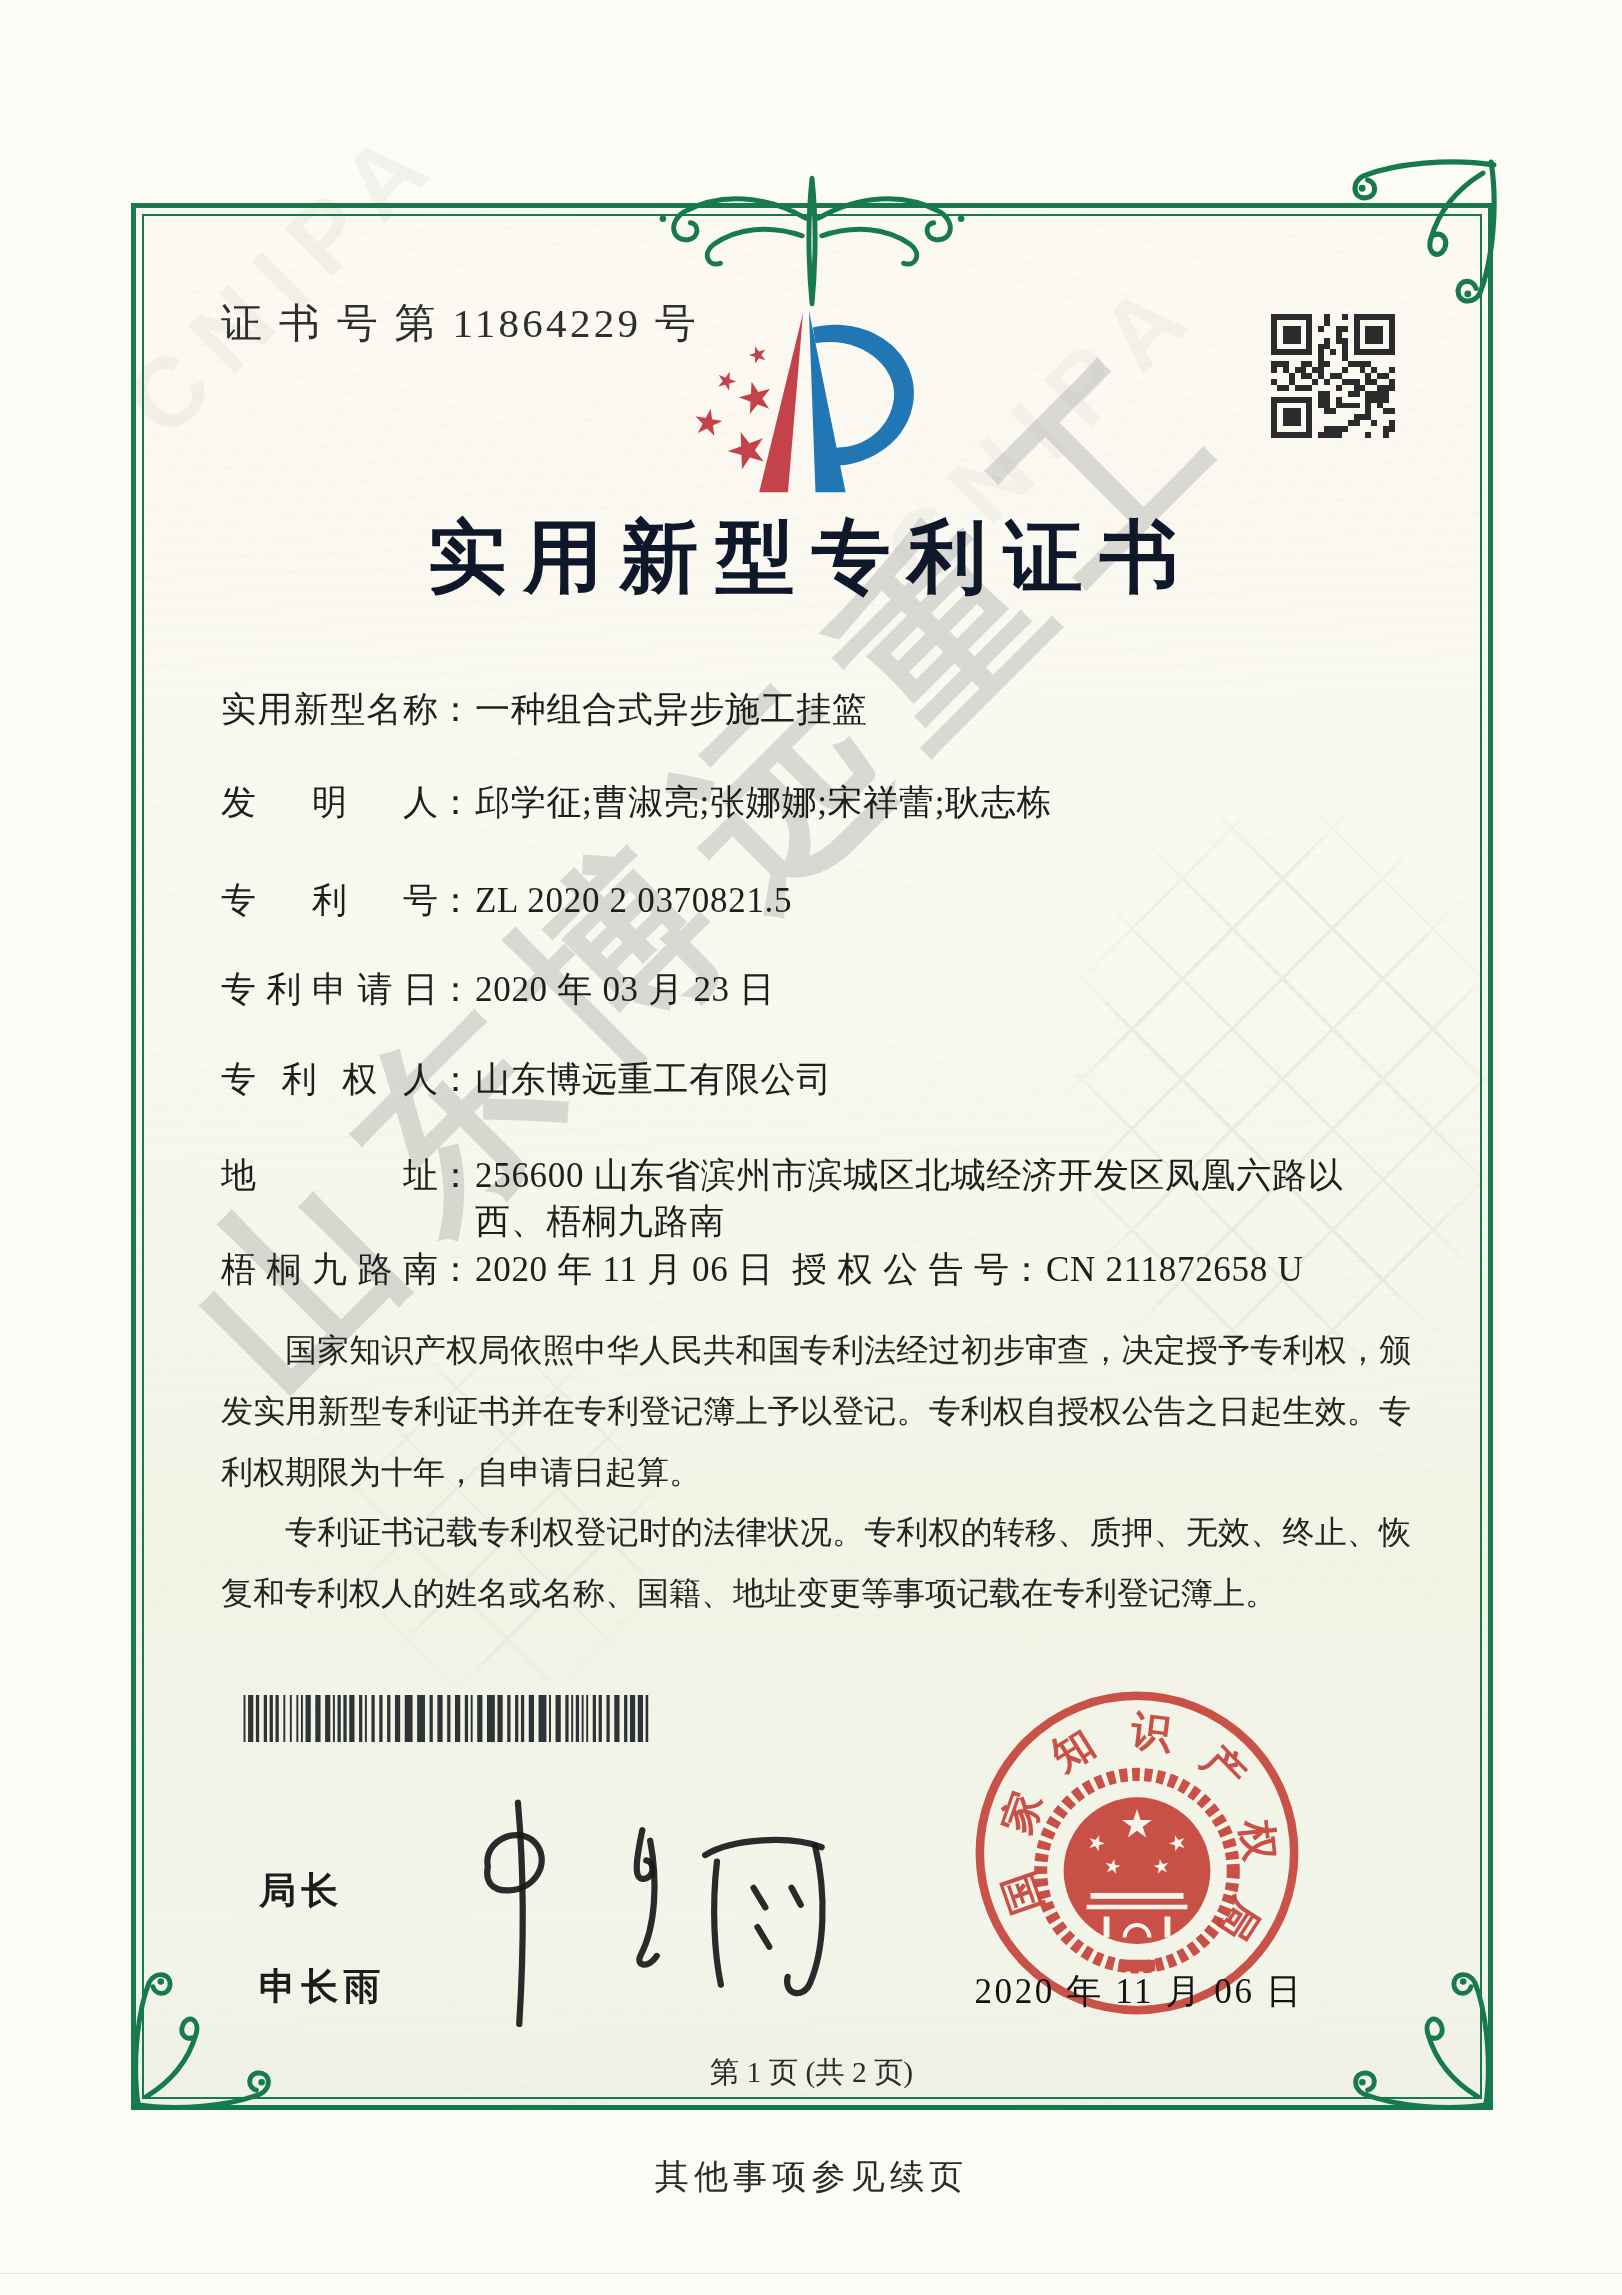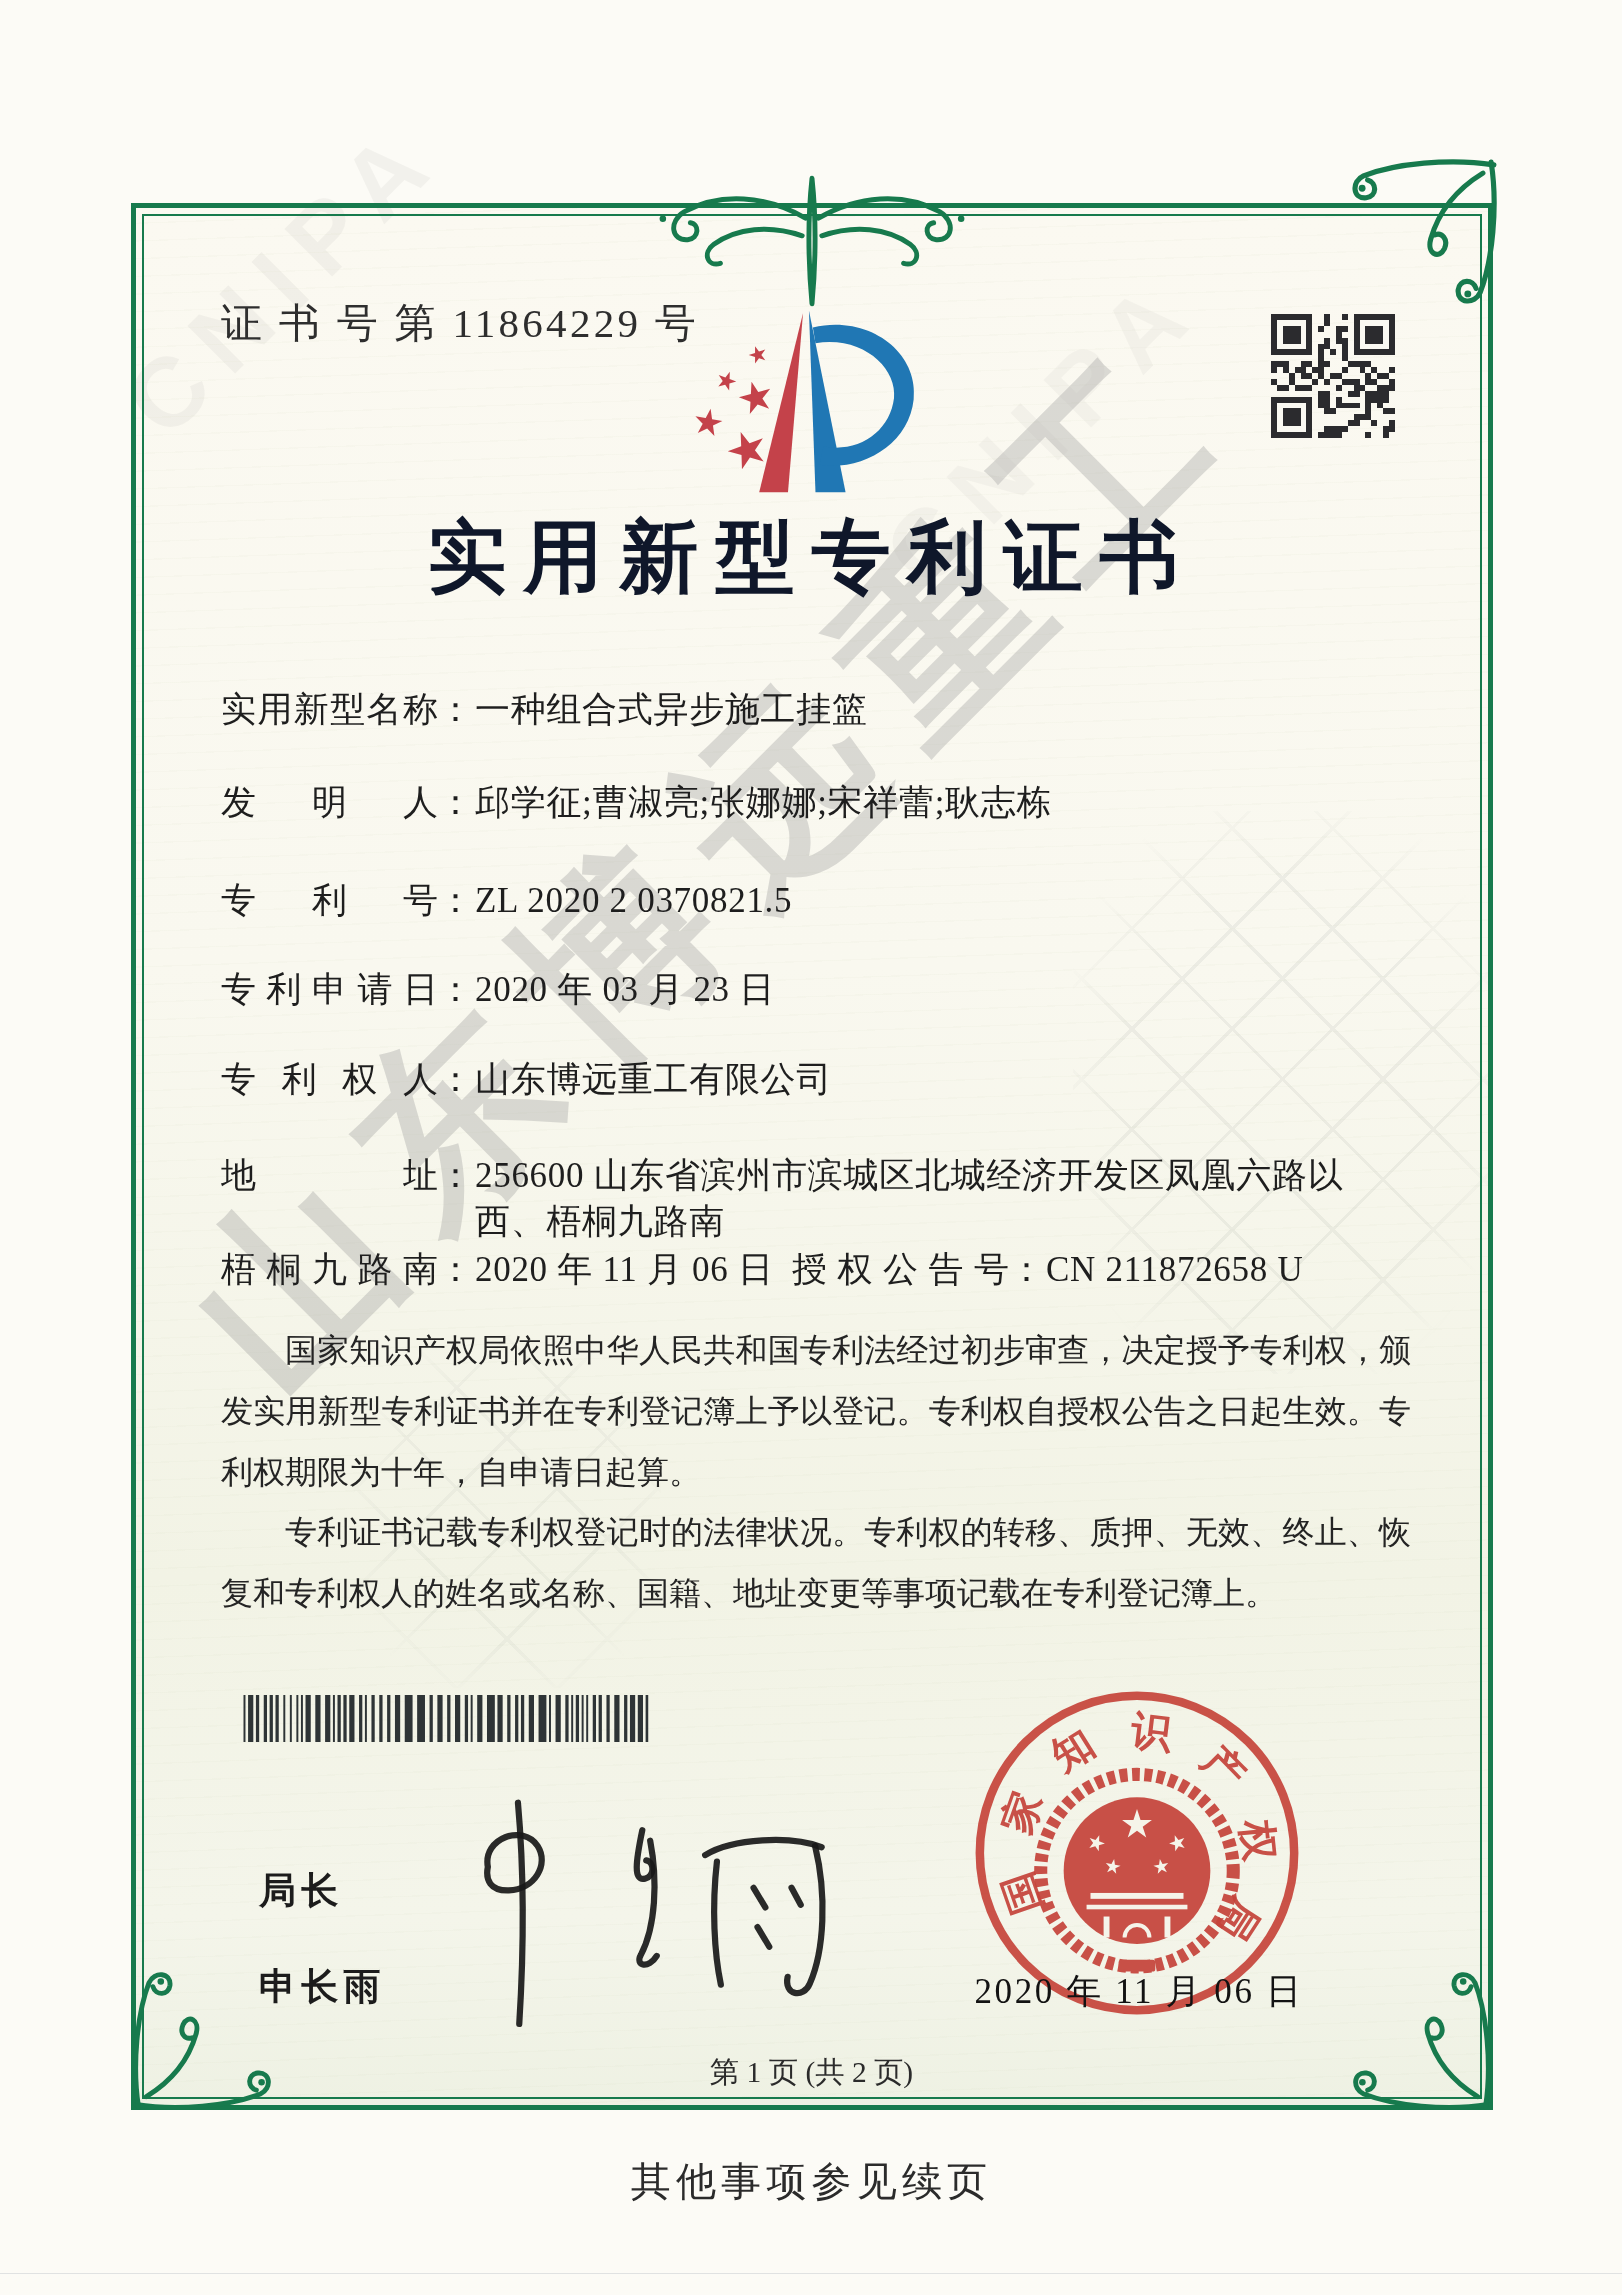--- a/index.html
+++ b/index.html
@@ -72,21 +72,21 @@
   .grp2 { position:absolute; left:571px; top:0; display:flex; align-items:baseline; }
   .paragraphs { left:221px; top:1320px; width:1190px; font-size:32px; line-height:1.9;
                 text-align:justify; color:#242424; }
   .paragraphs p { text-indent:2em; margin:0; }
   .director { left:259px; font-family:"Liberation Sans","DejaVu Sans",sans-serif;
               font-weight:bold; font-size:37px; letter-spacing:5.2px; color:#1c1c1c; }
   .d1 { top:1866px; } .d2 { top:1962px; }
   .seal-date { left:949px; top:1968px; width:380px; text-align:center; z-index:7;
                font-size:35px; letter-spacing:2.6px; color:#121212; }
   .page-note { left:0; right:0; top:2053px; text-align:center; font-size:29.4px; color:#2b2b2b; }
-  .cont-note { left:0; right:0; top:2154px; text-align:center; font-size:40px;
+  .cont-note { left:0; right:0; top:2154px; text-align:center; font-size:34px;
                letter-spacing:5.2px; color:#2b2b2b; }
   .edge-line { left:0; top:2273px; width:1623px; height:1.3px; background:#c8cdd2; opacity:.55; z-index:1; }
   .sig { z-index:6; }
   .sig path { stroke:#181818; stroke-width:9.5; fill:none; stroke-linecap:round; stroke-linejoin:round; opacity:.92; }
   .seal-svg { z-index:6; }
 </style>
 </head>
 <body>
 
 <div class="page">

